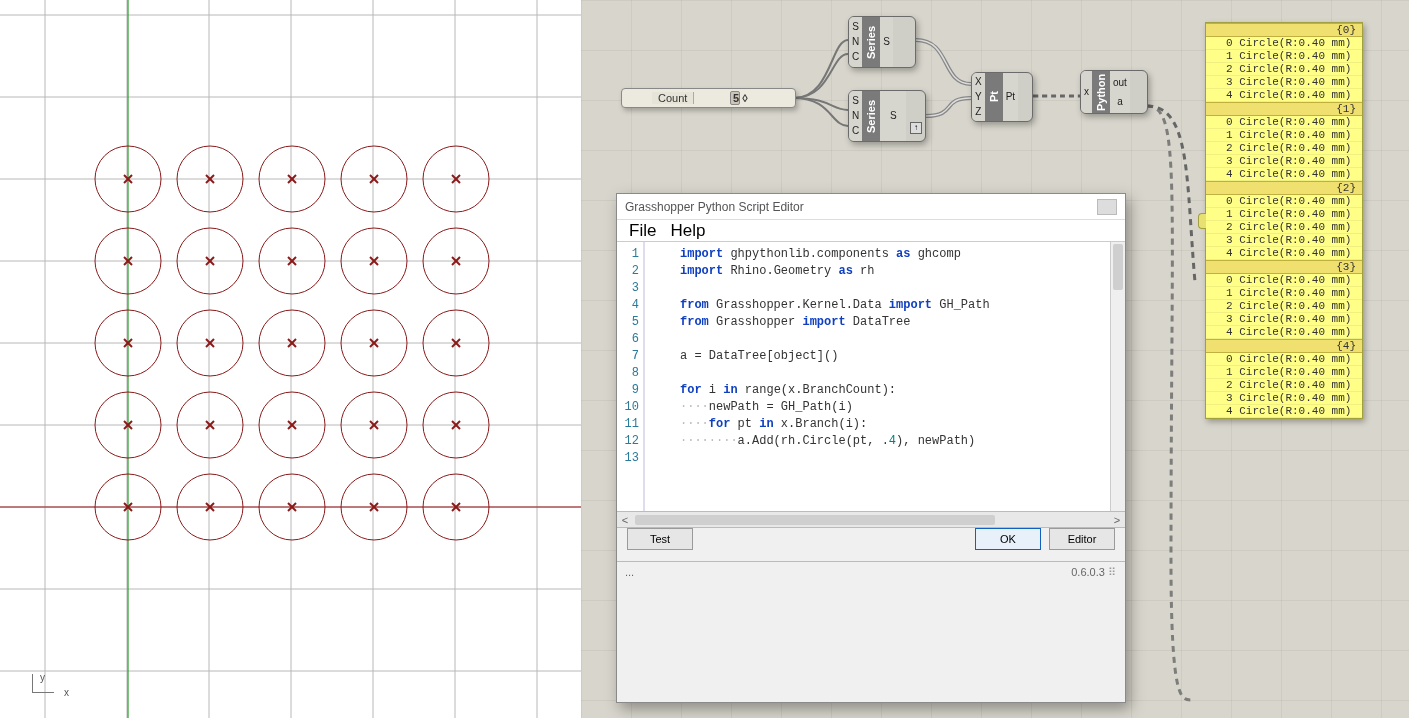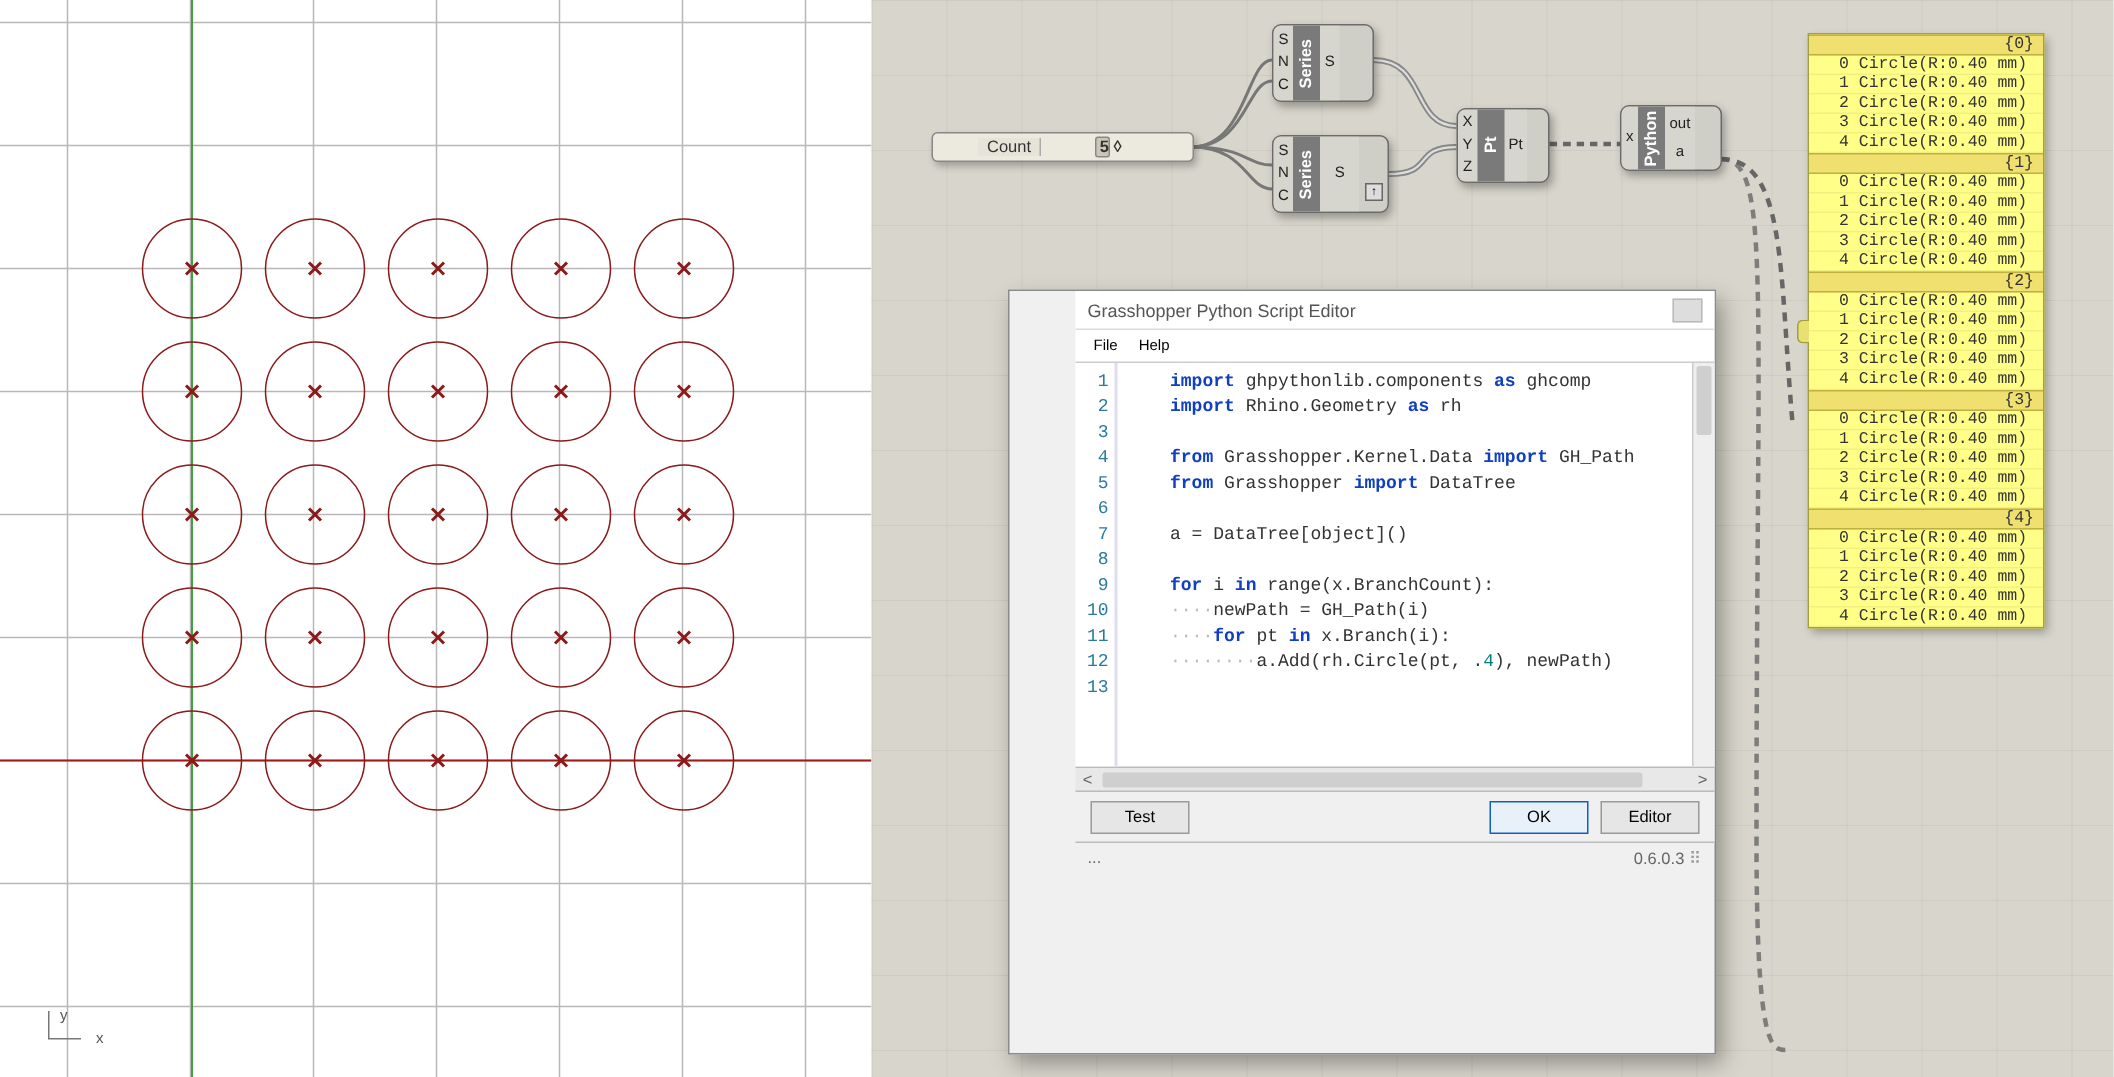--- a/index.html
+++ b/index.html
@@ -113,49 +113,48 @@
     border-bottom: 1px solid #c0b040;
     padding: 0 6px;
     font-weight: normal;
   }
   .panel .item { padding: 0 20px; border-bottom: 1px solid rgba(0,0,0,0.06); white-space: nowrap; }
   .panel .nub { position:absolute; left:-8px; top:50%; width:8px; height:16px; background:#e8e070; border:1px solid #a0a040; border-right:none; border-radius:4px 0 0 4px; transform:translateY(-50%);}
 
   
   .editor {
     position: absolute;
-    left: 672px; top: 193px; width: 472px; height: 510px;
+    left: 616px; top: 193px; width: 510px; height: 510px;
     background: #f0f0f0;
     border: 1px solid #8a8a8a;
     box-shadow: 4px 6px 14px rgba(0,0,0,0.35);
     display: flex;
     flex-direction: column;
-    padding-left: 44px;
   }
   .editor .titlebar {
     height: 26px; display:flex; align-items:center;
     padding: 0 8px; background: #fff; color:#555;
     font-size:12px;
     border-bottom:1px solid #ddd;
     justify-content: space-between;
   }
   .editor .titlebar .winbtn { width:20px;height:16px; background:#ddd; border:1px solid #bbb;}
-  .editor .menubar { height:22px; display:flex; align-items:center; gap:14px; padding:0 12px; background:#fff; border-bottom:1px solid #ccc; font-size:10px;}
+  .editor .menubar { height:22px; display:flex; align-items:center; gap:14px; padding:0 12px; background:#fff; border-bottom:1px solid #ccc; font-size:17px;}
   .editor .menubar span { cursor:default; }
   .editor .codewrap { flex:0 0 270px; display:flex; background:#fff; border-bottom:1px solid #bbb; overflow:hidden; position:relative;}
   .editor .gutter { width:28px; background:#fff; color:#2a7a9a; text-align:right; padding:4px 4px 0 0; font-family:"Courier New",monospace; font-size:12px; border-right:2px solid #dde; line-height:17px;}
   .editor .code { flex:1; padding:4px 6px; font-family:"Courier New",monospace; font-size:12px; line-height:17px; white-space:pre; color:#333; overflow:auto;margin-left:29px;}
   .editor .code .kw { color:#1040c0; font-weight:bold;}
   .editor .code .num { color:#008080;}
   .editor .code .dots { color:#bbb;}
   .editor .hscroll { height:16px; background:#e8e8e8; border-bottom:1px solid #bbb; display:flex; align-items:center;}
   .editor .hscroll .arrow { width:16px; text-align:center; color:#666;}
   .editor .hscroll .thumb { flex:0 0 360px; height:10px; background:#cfcfcf; margin-left:2px; border-radius:2px;}
   .editor .output { flex:1; background:#fff; padding:4px 8px; font-size:11px; color:#333; border-bottom:1px solid #bbb;}
-  .editor .btnbar { height:34px; display:flex; align-items:center; padding:0 10px; background:#f0f0f0; border-bottom:1px solid #bbb;}
+  .editor .btnbar { height:34px; display:flex; padding:0 10px; background:#f0f0f0; border-bottom:1px solid #bbb;}
   .editor .btn {
     height:22px; min-width:66px; padding:0 12px;
     background:#e6e6e6; border:1px solid #9a9a9a;
     display:flex; align-items:center; justify-content:center;
     font-size:11px; cursor:default;
   }
   .editor .btn.primary { border:1px solid #1060c0; background:#e8f0fa;}
   .editor .statusbar { height:20px; display:flex; align-items:center; justify-content:space-between; padding:0 8px; color:#666; font-size:11px;}
   .editor .grip2 { color:#999; letter-spacing:1px;}
 

